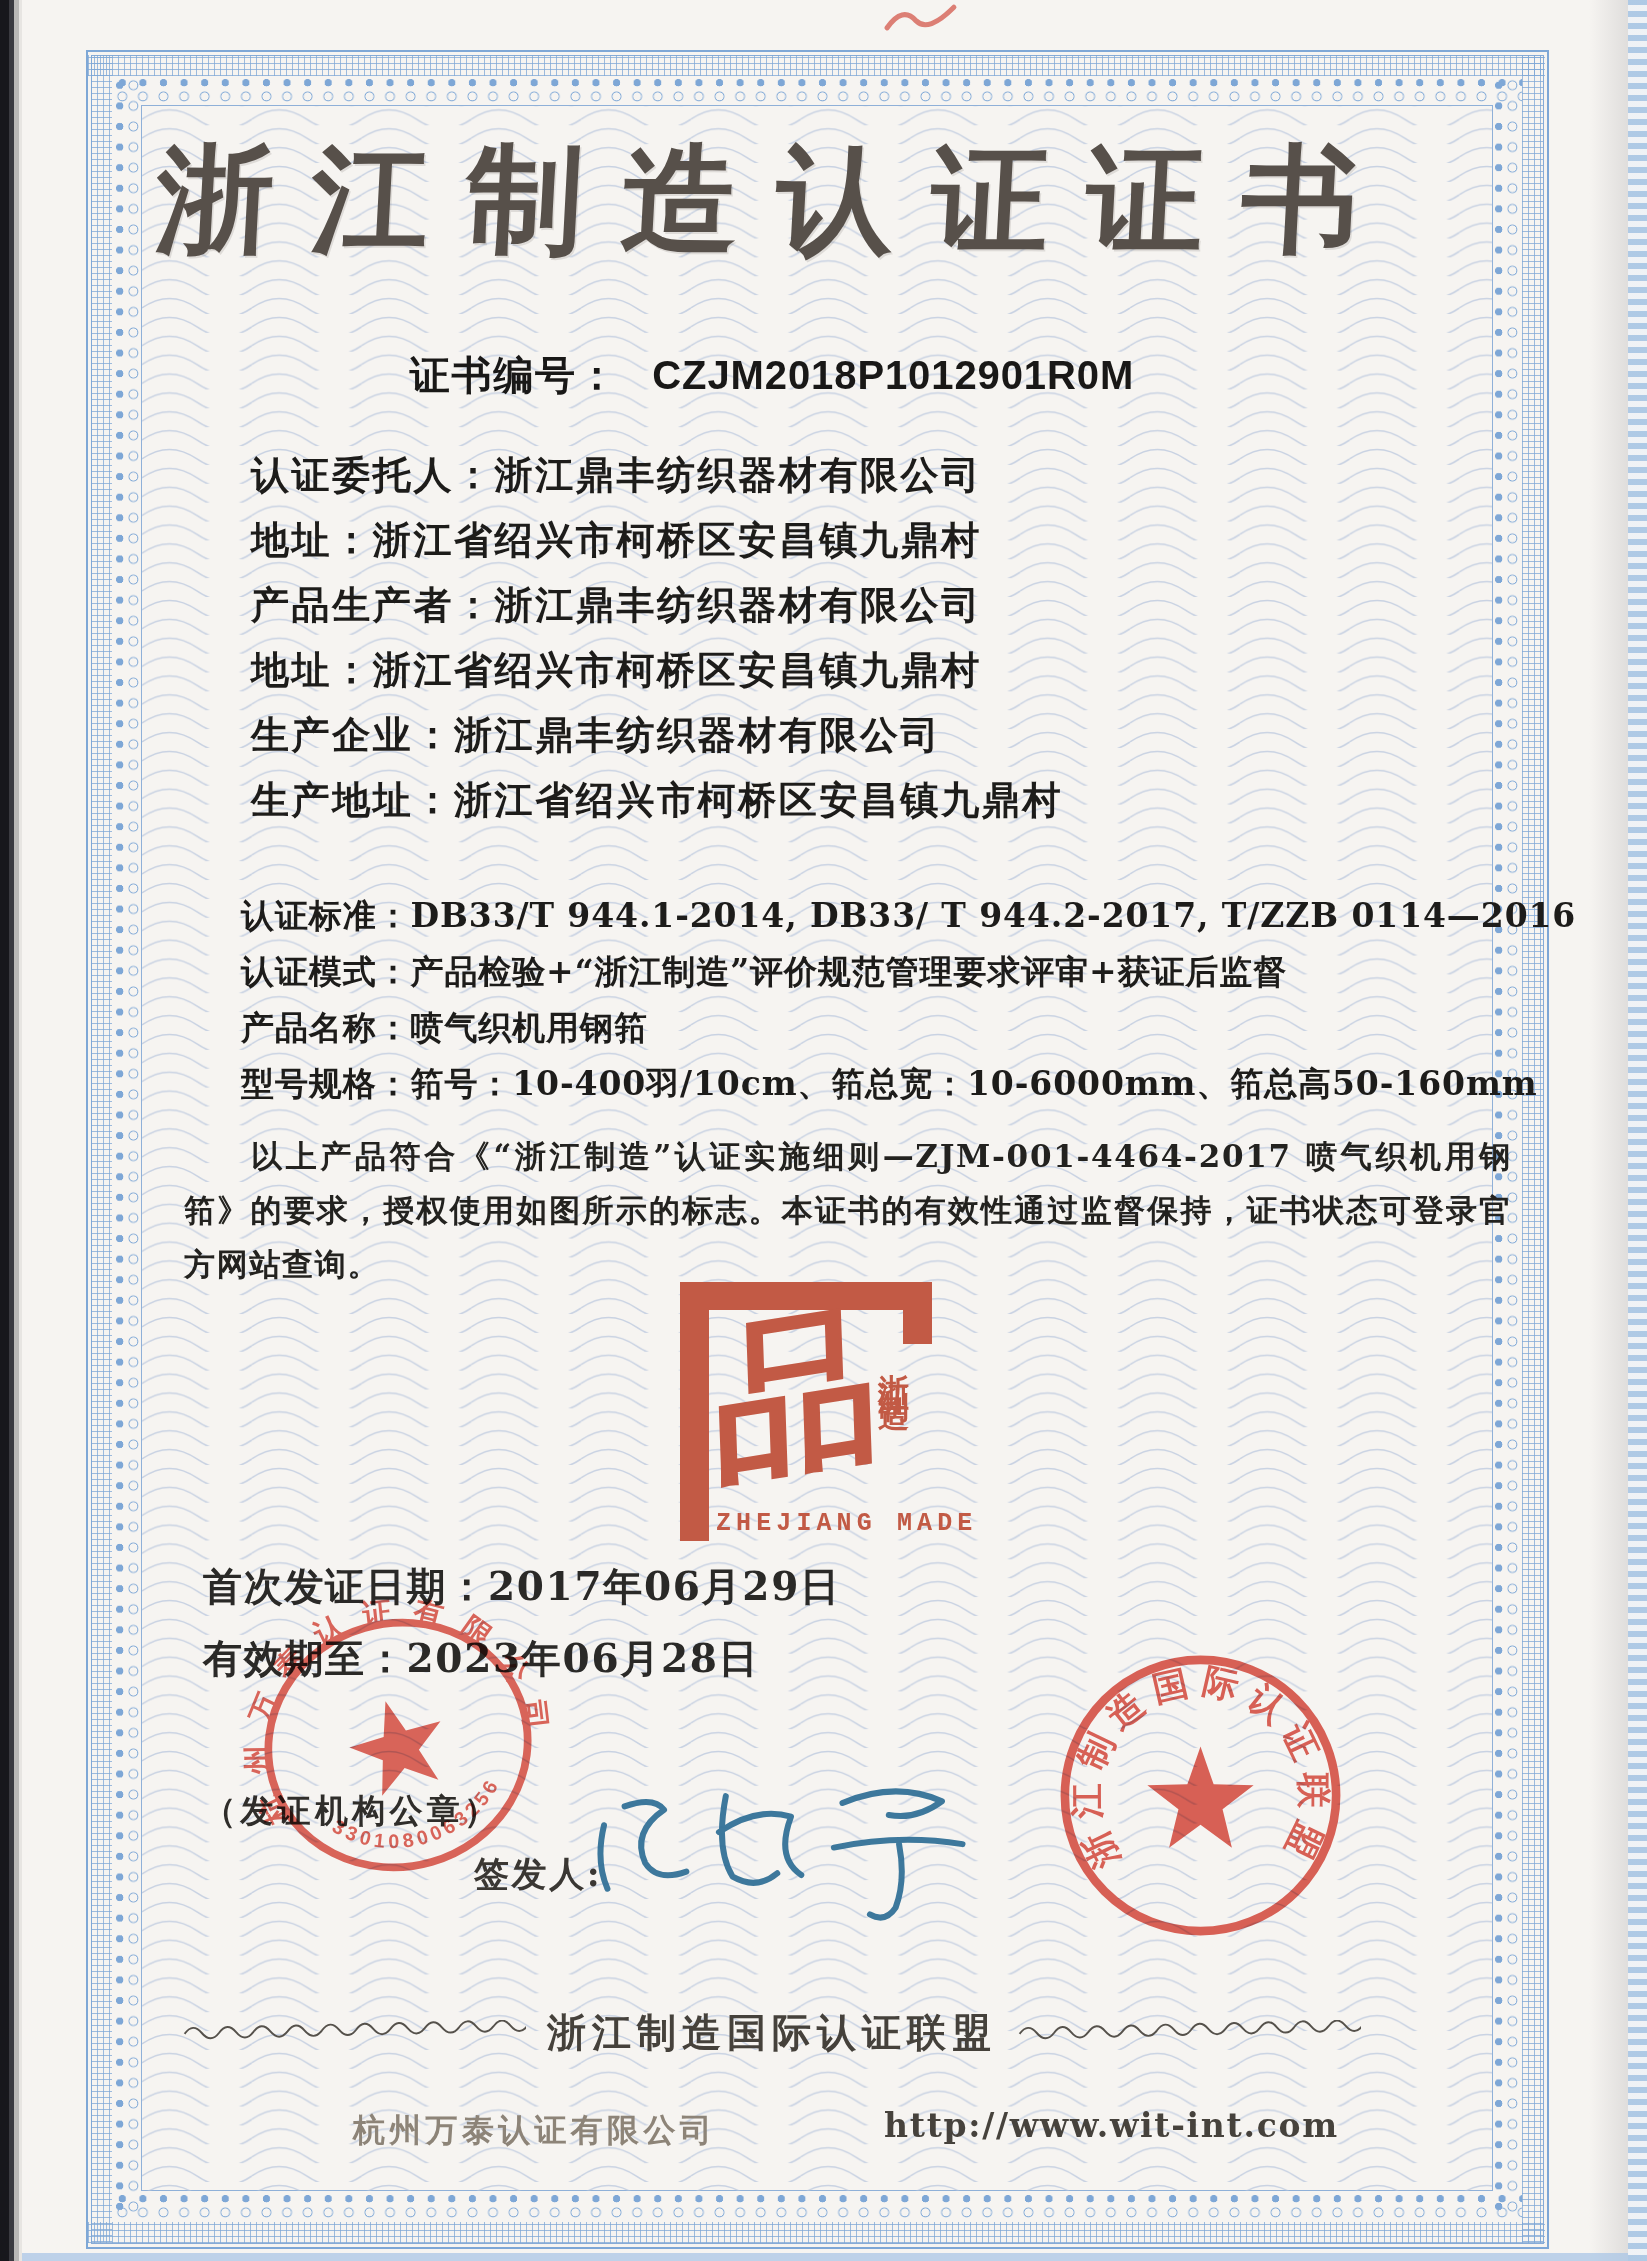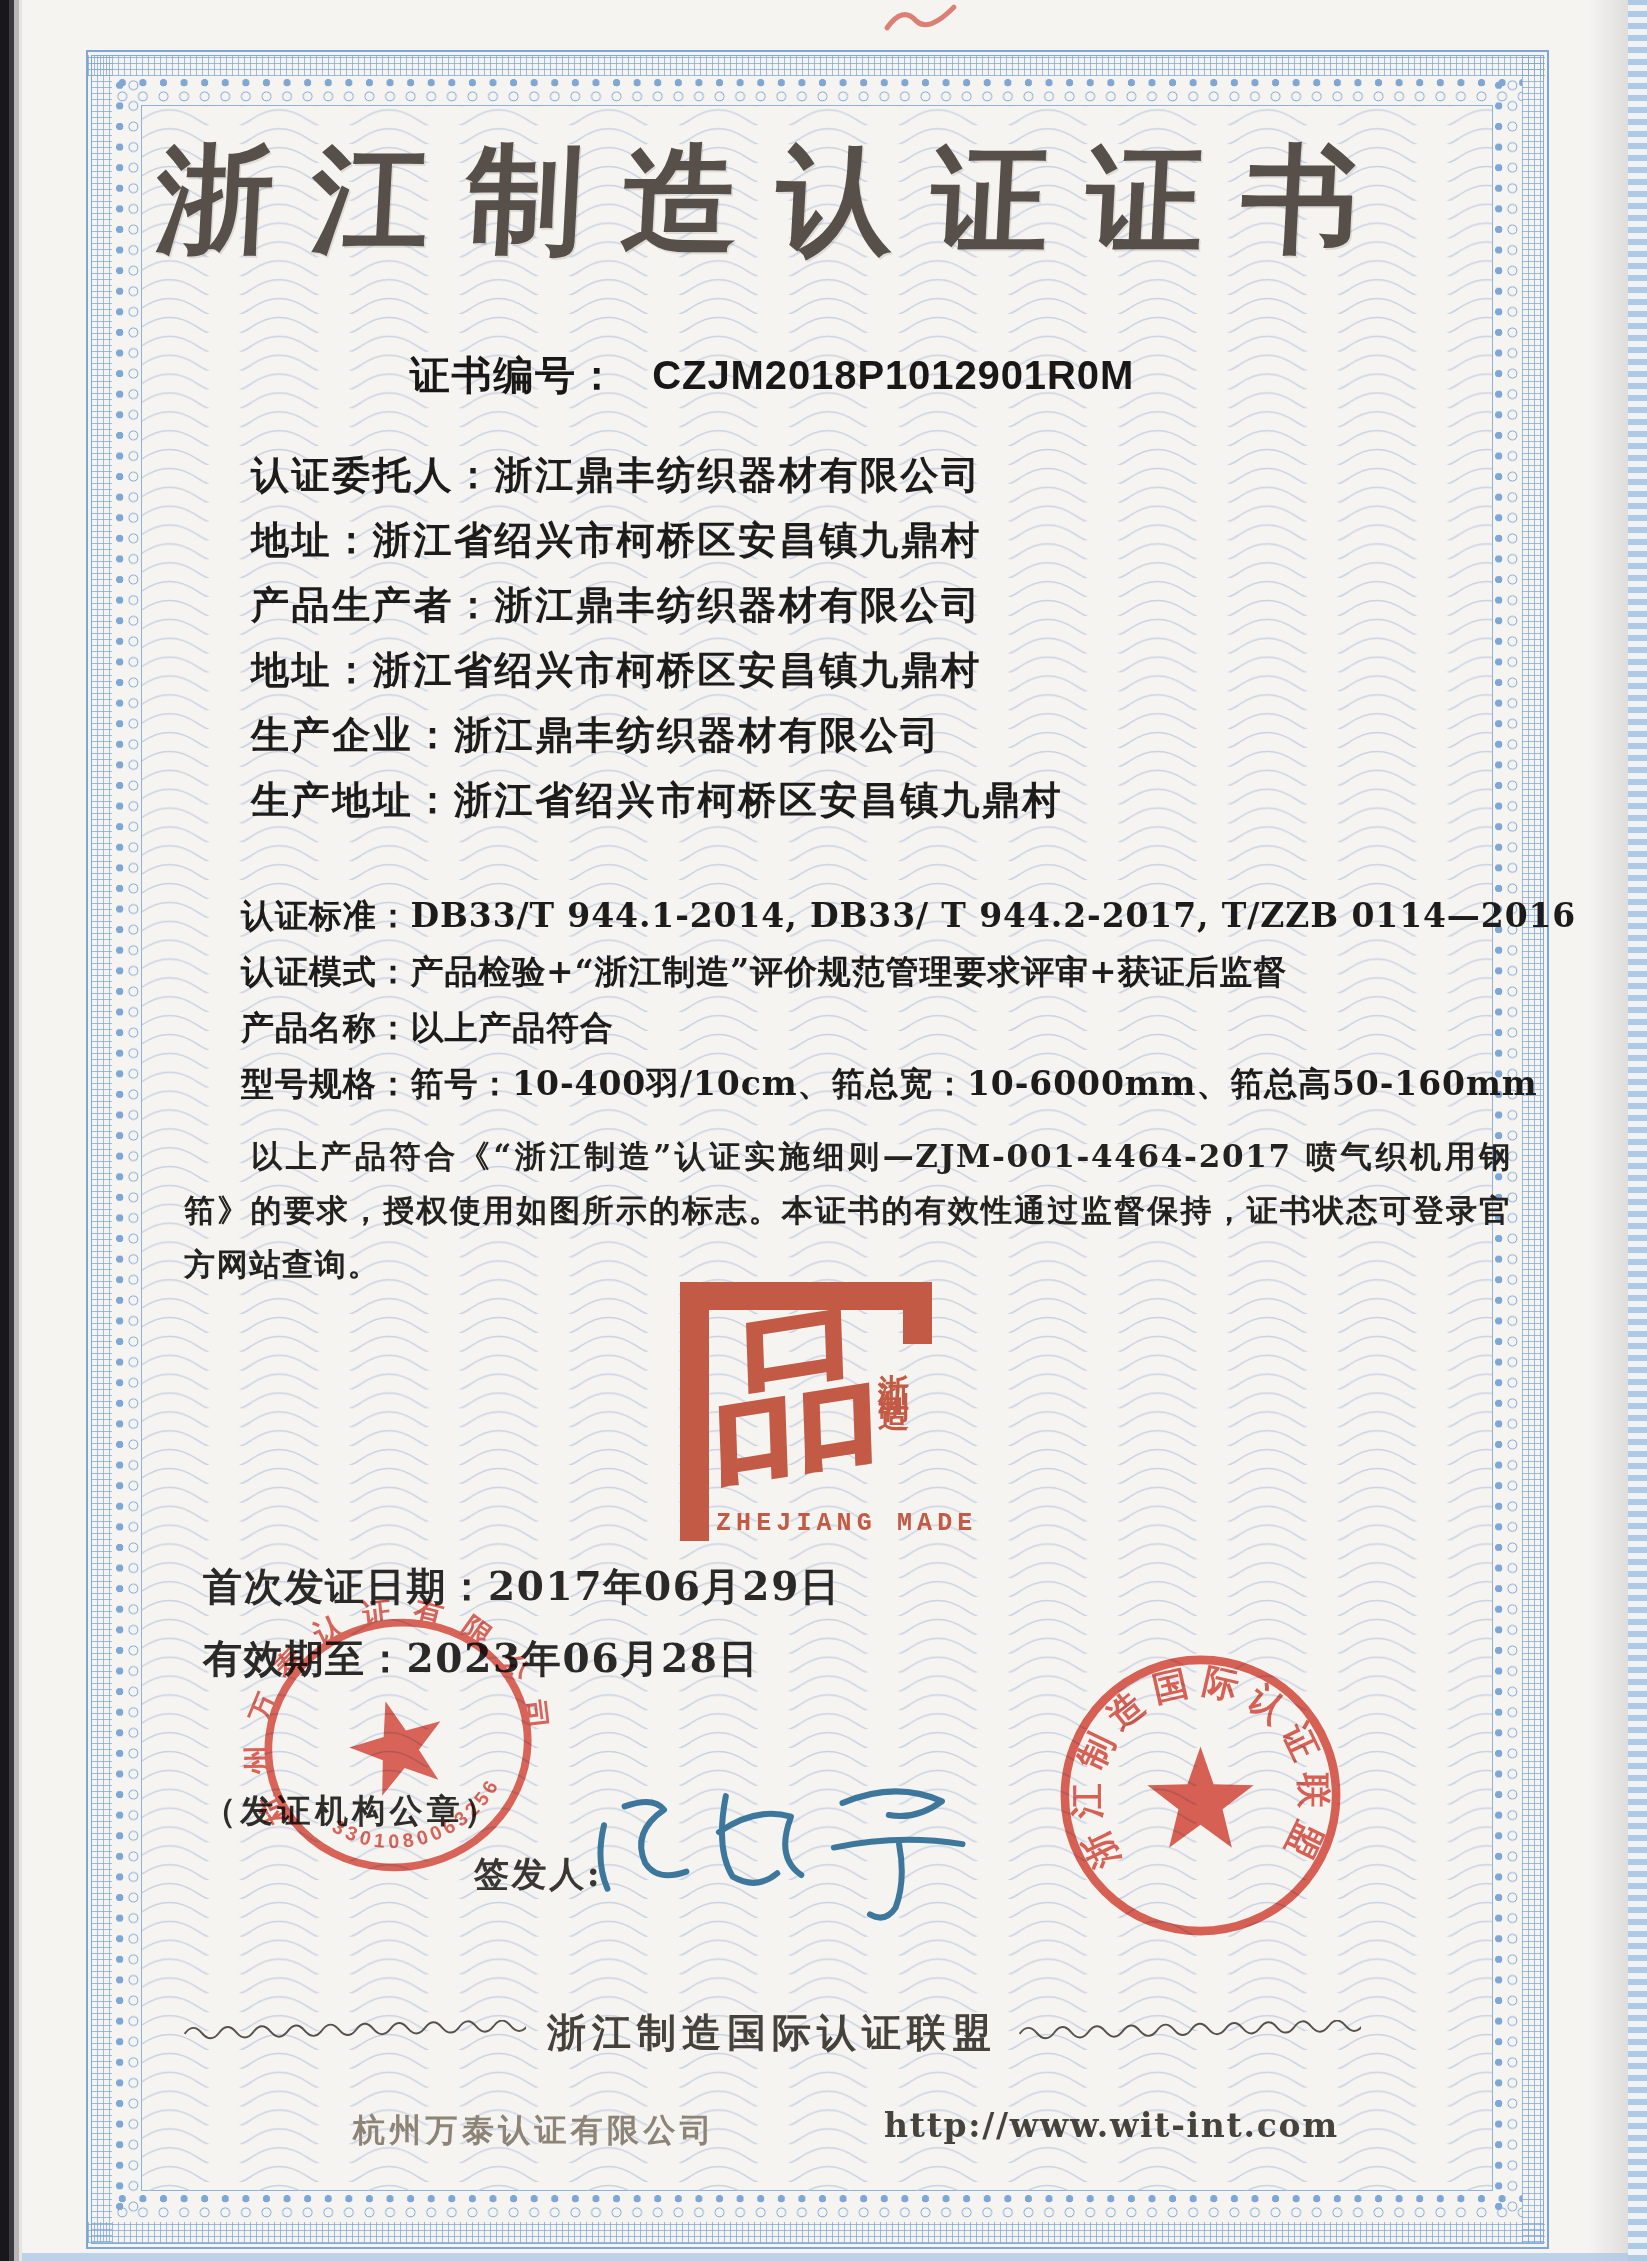--- a/index.html
+++ b/index.html
@@ -133,21 +133,21 @@
     <div class="row"><span>地址：</span><span>浙江省绍兴市柯桥区安昌镇九鼎村</span></div>
     <div class="row"><span>产品生产者：</span><span>浙江鼎丰纺织器材有限公司</span></div>
     <div class="row"><span>地址：</span><span>浙江省绍兴市柯桥区安昌镇九鼎村</span></div>
     <div class="row"><span>生产企业：</span><span>浙江鼎丰纺织器材有限公司</span></div>
     <div class="row"><span>生产地址：</span><span>浙江省绍兴市柯桥区安昌镇九鼎村</span></div>
   </div>
 
   <div class="specs">
     <div class="row"><span>认证标准：</span><span>DB33/T 944.1-2014, DB33/ T 944.2-2017, T/ZZB 0114—2016</span></div>
     <div class="row"><span>认证模式：</span><span>产品检验+“浙江制造”评价规范管理要求评审+获证后监督</span></div>
-    <div class="row"><span>产品名称：</span><span>以上产品符合</span></div>
+    <div class="row"><span>产品名称：</span><span>喷气织机用钢筘</span></div>
     <div class="row"><span>型号规格：</span><span>筘号：10-400羽/10cm、筘总宽：10-6000mm、筘总高50-160mm</span></div>
   </div>
 
   <div class="statement">以上产品符合《“浙江制造”认证实施细则—ZJM-001-4464-2017 喷气织机用钢筘》的要求，授权使用如图所示的标志。本证书的有效性通过监督保持，证书状态可登录官方网站查询。</div>
 
   <div class="logo">
     <div class="bar bar-top"></div>
     <div class="bar bar-left"></div>
     <div class="bar bar-right-top"></div>
     <div class="pin">品</div>

